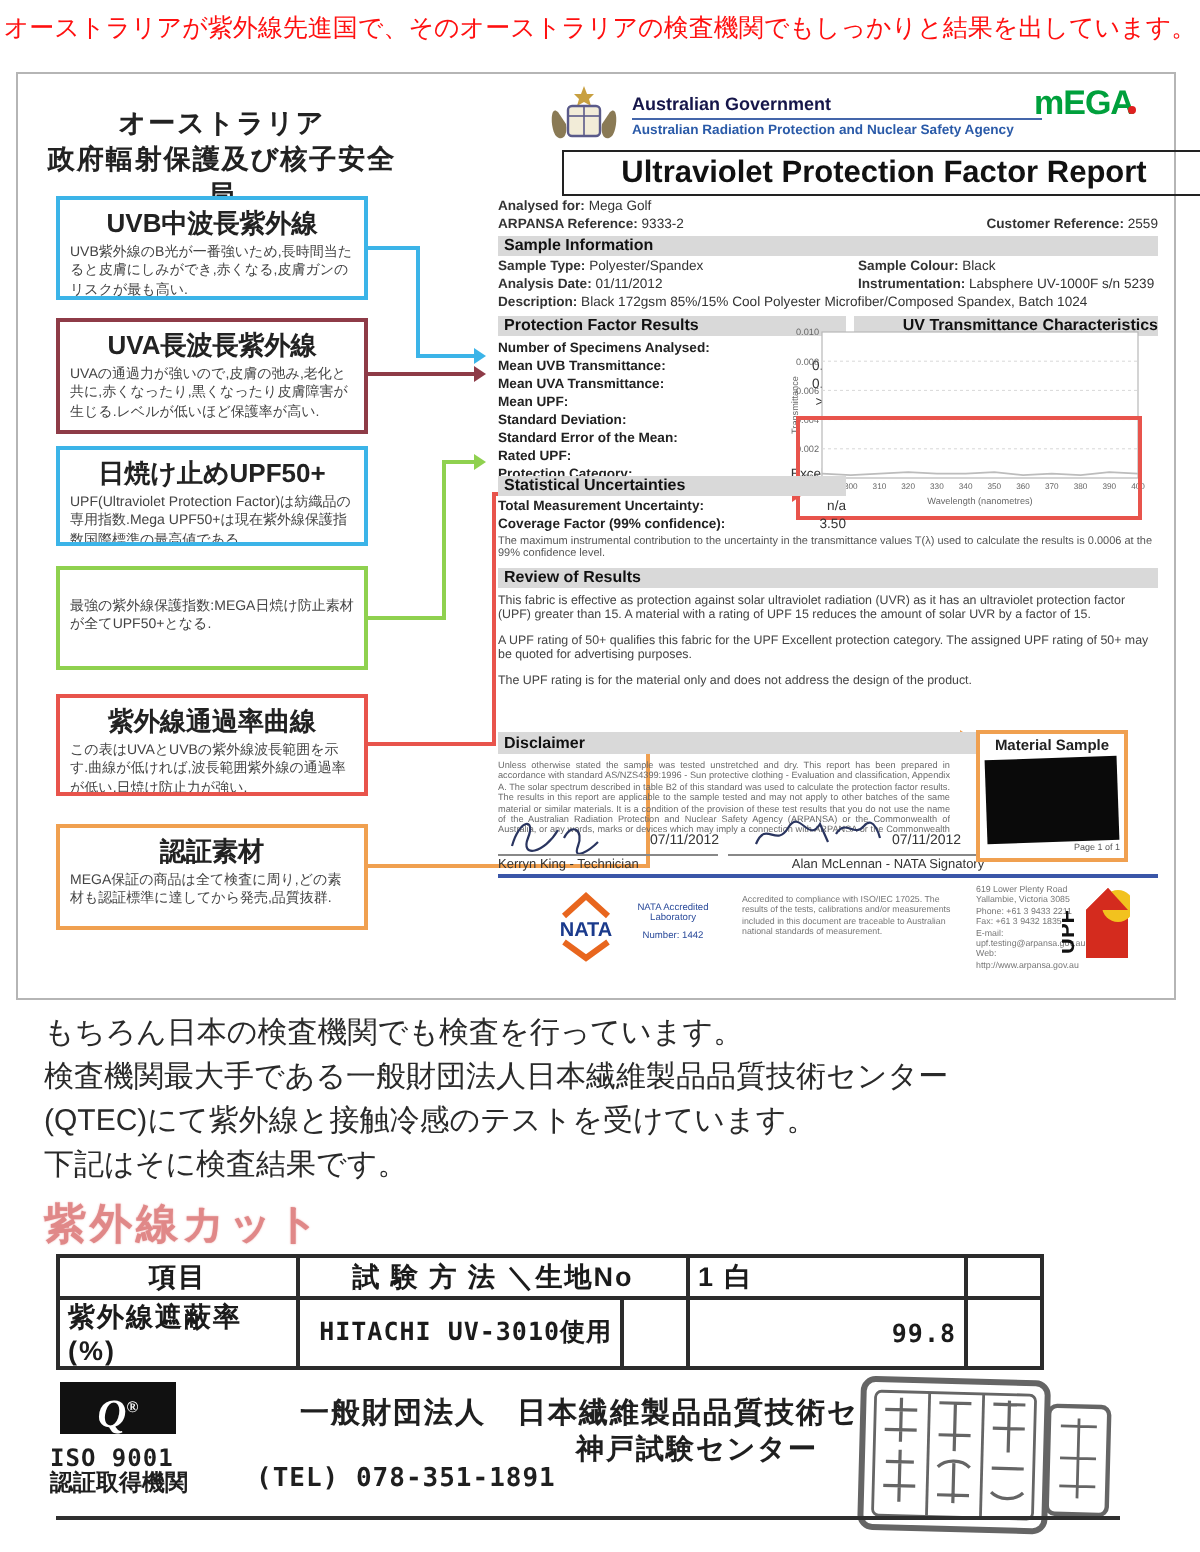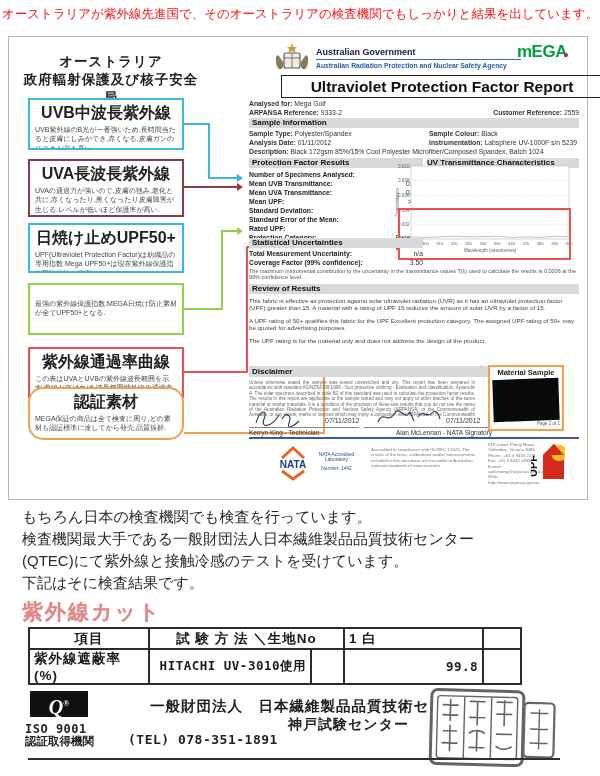--- a/index.html
+++ b/index.html
@@ -6,21 +6,21 @@
   .canvas{position:relative;width:600px;height:776px;background:#fff;overflow:hidden;
           font-family:"Liberation Sans","DejaVu Sans",sans-serif;color:#333;}
   .abs{position:absolute;}
   b{font-weight:bold;}
   .top-note{top:6px;left:0;width:600px;text-align:center;font-size:12.5px;color:#ff1010;}
   .page-box{top:36px;left:8px;width:578px;height:462px;border:1px solid #b5b5b5;background:#fff;}
   
   .lp-title{left:12px;top:16px;width:180px;text-align:center;font-size:13.5px;font-weight:600;
             letter-spacing:1px;line-height:18px;color:#222;}
   .info-box{left:19px;width:156px;border:2px solid #999;background:#fff;box-sizing:border-box;overflow:hidden;}
-  .info-box h4{margin:3px 4px 1px;text-align:center;font-size:16px;color:#222;}
+  .info-box h4{margin:3px 4px 1px;text-align:center;font-size:13px;color:#222;}
   .info-box p{margin:1px 5px;font-size:7px;line-height:1.35;color:#444;}
   
   .hline{height:2px;}
   .vline{width:2px;}
   .arrow-r{width:0;height:0;border-top:4px solid transparent;border-bottom:4px solid transparent;
            border-left:6px solid #000;}
   
   .bar{background:#d9d9d9;font-size:8px;font-weight:bold;color:#111;line-height:10px;padding-left:3px;box-sizing:border-box;height:10px;}
   .meta{font-size:6.8px;}
   .rrow{display:flex;justify-content:space-between;height:9px;font-size:6.8px;}
@@ -70,21 +70,21 @@
       <h4>日焼け止めUPF50+</h4>
       <p>UPF(Ultraviolet Protection Factor)は紡織品の専用指数.Mega UPF50+は現在紫外線保護指数国際標準の最高値である</p>
     </div>
     <div class="abs info-box" style="top: 246px; height: 52px; border-color: rgb(143, 209, 79);">
       <p style="margin-top:14px;">最強の紫外線保護指数:MEGA日焼け防止素材が全てUPF50+となる.</p>
     </div>
     <div class="abs info-box" style="top: 310px; height: 51px; border-color: rgb(232, 84, 76);">
       <h4>紫外線通過率曲線</h4>
       <p>この表はUVAとUVBの紫外線波長範囲を示す.曲線が低ければ,波長範囲紫外線の通過率が低い,日焼け防止力が強い.</p>
     </div>
-    <div class="abs info-box" style="top: 350px; height: 53px; border-color: rgb(240, 160, 80); border-radius: 15px;">
+    <div class="abs info-box" style="top: 375px; height: 53px; border-color: rgb(240, 160, 80);">
       <h4>認証素材</h4>
       <p>MEGA保証の商品は全て検査に周り,どの素材も認証標準に達してから発売,品質抜群.</p>
     </div>
 
     <div class="abs hline" style="left: 175px; top: 86px; width: 26px; background-color: rgb(59, 180, 232);"></div>
     <div class="abs vline" style="left: 199px; top: 86px; height: 56px; background-color: rgb(59, 180, 232);"></div>
     <div class="abs hline" style="left: 199px; top: 140px; width: 29px; background-color: rgb(59, 180, 232);"></div>
     <div class="abs arrow-r" style="left: 228px; top: 137px; border-left-color: rgb(59, 180, 232);"></div>
 
     <div class="abs hline" style="left: 175px; top: 149px; width: 53px; background-color: rgb(142, 59, 71);"></div>
@@ -134,21 +134,21 @@
     <div class="abs meta" style="left:420px;top:93px;">
       <b>Sample Colour:</b> <span>Black</span></div>
     <div class="abs meta" style="left:240px;top:102px;">
       <b>Analysis Date:</b> <span>01/11/2012</span></div>
     <div class="abs meta" style="left:420px;top:102px;">
       <b>Instrumentation:</b> <span>Labsphere UV-1000F s/n 5239</span></div>
     <div class="abs meta" style="left:240px;top:111px;">
       <b>Description:</b> <span>Black 172gsm 85%/15% Cool Polyester Microfiber/Composed Spandex, Batch 1024</span></div>
 
     <div class="abs bar" style="left:240px;top:121px;width:174px;">Protection Factor Results</div>
-    <div class="abs bar" style="left:418px;top:121px;width:152px;text-align:left;padding-left:0;">UV Transmittance Characteristics</div>
+    <div class="abs bar" style="left:418px;top:121px;width:152px;text-align:right;padding-left:0;">UV Transmittance Characteristics</div>
 
     <div class="abs" style="left:240px;top:134px;width:174px;">
       <div class="rrow">
           <span>Number of Specimens Analysed:</span>
           <i>8</i>
         </div>
       <div class="rrow">
           <span>Mean UVB Transmittance:</span>
           <i>0.001</i>
         </div>

